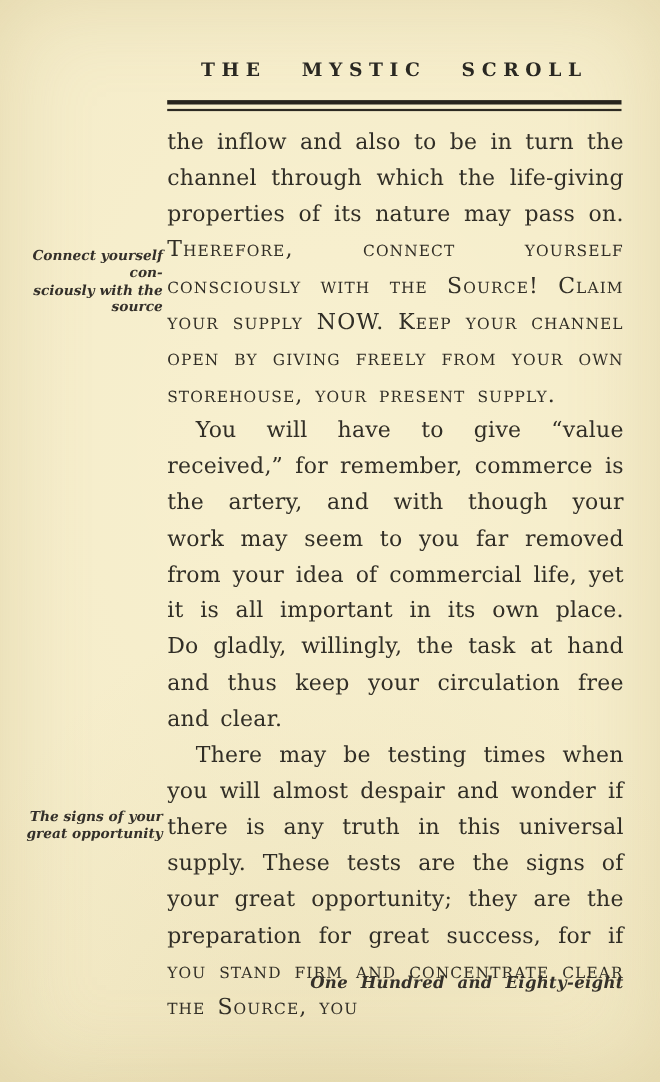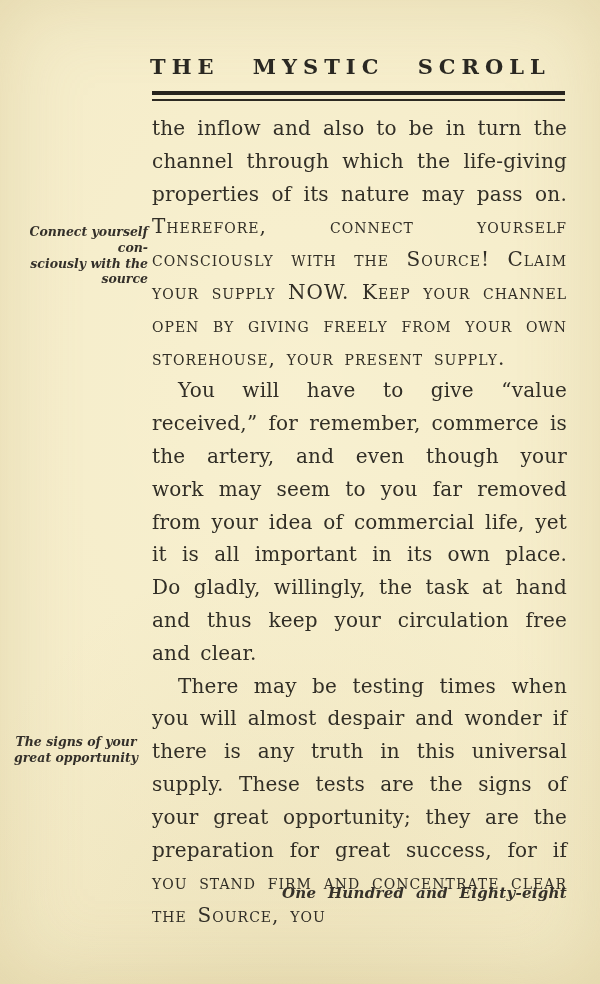--- a/index.html
+++ b/index.html
@@ -21,21 +21,22 @@
     font-family: "DejaVu Serif", "Liberation Serif", serif;
     box-shadow: inset 0 0 80px rgba(190,170,110,0.30);
   }
 
   
   .header-title {
     position: absolute;
     top: 54px;
     left: 150px;
     width: 417px;
-    font-size: 21px;
+    text-align: center;
+    font-size: 17px;
     font-weight: bold;
     letter-spacing: 6px;
     word-spacing: 20px;
     white-space: nowrap;
     color: #2a2822;
   }
   .rule-thick {
     position: absolute;
     top: 91px;
     left: 152px;
@@ -82,21 +83,21 @@
     width: 144px;
     text-align: right;
     font-style: italic;
     font-weight: bold;
     font-size: 12.5px;
     line-height: 15.8px;
     white-space: pre-line;
     color: #34302a;
   }
   .margin-note.note-1 { top: 224px; text-align: right; }
-  .margin-note.note-2 { top: 734px; text-align: center; }
+  .margin-note.note-2 { top: 734px; }
 
   
   .footer-folio {
     position: absolute;
     top: 884px;
     left: 152px;
     width: 415px;
     text-align: right;
     font-style: italic;
     font-weight: bold;
@@ -118,19 +119,19 @@
 
   <div class="margin-note note-1">Connect yourself con-
 sciously with the
 source</div>
 
   <div class="margin-note note-2">The signs of your
 great opportunity</div>
 
   <div class="body-text">
       <p class=""><span class="roman">the inflow and also to be in turn the channel through which the life-giving properties of its nature may pass on. </span><span class="smallcaps">Therefore, connect yourself consciously with the Source! Claim your supply NOW. Keep your channel open by giving freely from your own storehouse, your present supply.</span></p>
-      <p class="indent"><span class="roman">You will have to give “value received,” for remember, commerce is the artery, and even though your work may seem to you far removed from your idea of commercial life, yet it is all important in its own place. Do gladly, willingly, the task at hand and thus keep your circulation free and clear.</span></p>
+      <p class="indent"><span class="roman">You will have to give “value received,” for remember, commerce is the artery, and with though your work may seem to you far removed from your idea of commercial life, yet it is all important in its own place. Do gladly, willingly, the task at hand and thus keep your circulation free and clear.</span></p>
       <p class="indent"><span class="roman">There may be testing times when you will almost despair and wonder if there is any truth in this universal supply. These tests are the signs of your great opportunity; they are the preparation for great success, for if </span><span class="smallcaps">you stand firm and concentrate clear the Source, you</span></p>
     </div>
 
   <div class="footer-folio">One Hundred and Eighty-eight</div>
 
 </div>
 
 </body></html>

